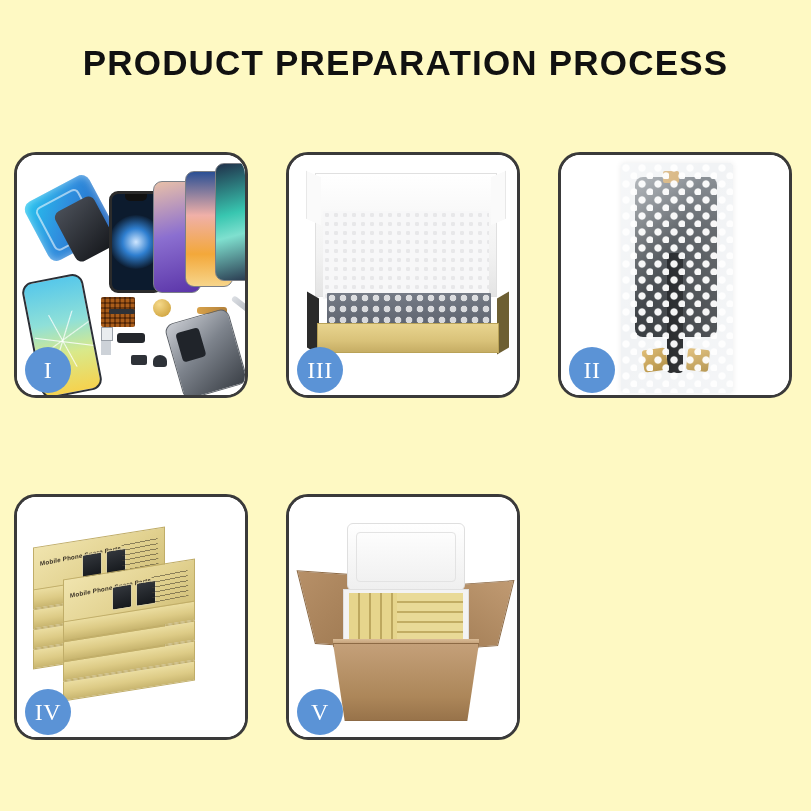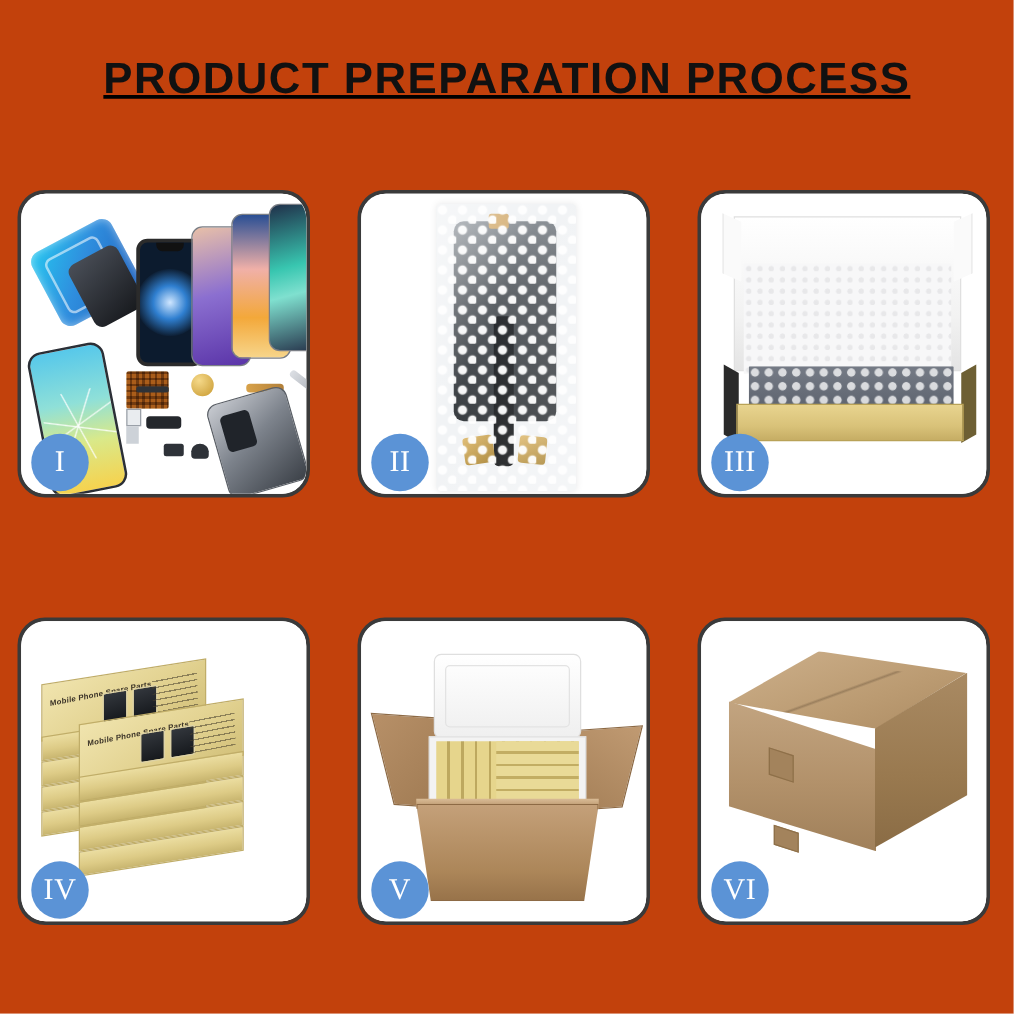--- a/index.html
+++ b/index.html
@@ -2,21 +2,21 @@
 <html><head>
 <meta charset="utf-8">
 <style>
   * { box-sizing: border-box; margin: 0; padding: 0; }
   html, body {
     width: 811px; height: 811px;
     background: #ffffff;
     font-family: "Liberation Sans", sans-serif;
     overflow: hidden;
   }
-  .page { position: relative; width: 811px; height: 811px; background: #c2410c; text-decoration: underline; }
+  .page { position: relative; width: 811px; height: 811px; background: #fef9c3; }
 
   
   .header { width: 100%; padding-top: 44px; text-align: center; }
   .title {
     font-family: "Liberation Sans", sans-serif;
     font-size: 35px; font-weight: 700; letter-spacing: 1.2px;
     color: #111; line-height: 1.1;
   }
   .subtitle {
     margin-top: 12px;
@@ -378,47 +378,47 @@
           </div>
           <div class="backplate"></div>
           <div class="tweezer"></div>
         </div>
       </div>
       <div class="badge">I</div>
     </div>
 
     <div class="panel">
       <div class="panel-inner">
+        <div class="p3">
+          <div class="box3-lid"></div>
+          <div class="box3-foam"></div>
+          <div class="box3-wrap"></div>
+          <div class="box3-side-l"></div>
+          <div class="box3-side-r"></div>
+          <div class="box3-front"></div>
+        </div>
+      </div>
+      <div class="badge">III</div>
+    </div>
+
+    <div class="panel">
+      <div class="panel-inner">
         <div class="p2">
           <div class="bubblebag">
             <div class="screen"></div>
             <div class="cable"></div>
             <div class="conn-l"></div>
             <div class="conn-r"></div>
             <div class="tape"></div>
             <div class="bubbles"></div>
             <div class="bubbles-sheen"></div>
           </div>
         </div>
       </div>
       <div class="badge">II</div>
-    </div>
-
-    <div class="panel">
-      <div class="panel-inner">
-        <div class="p3">
-          <div class="box3-lid"></div>
-          <div class="box3-foam"></div>
-          <div class="box3-wrap"></div>
-          <div class="box3-side-l"></div>
-          <div class="box3-side-r"></div>
-          <div class="box3-front"></div>
-        </div>
-      </div>
-      <div class="badge">III</div>
     </div>
 
     <div class="panel">
       <div class="panel-inner">
         <div class="p4">
 
           <div class="stackA" style="left:16px; top:40px;">
             <div class="bxtop" style="left:0; top:0;">
               <div class="bxlabel">Mobile Phone Spare Parts</div>
               <div class="bximg" style="left:48px;"></div>
@@ -458,28 +458,15 @@
           <div class="v-inner"></div>
           <div class="v-boxes"></div>
           <div class="v-boxes2"></div>
           <div class="v-rim"></div>
           <div class="v-body"></div>
         </div>
       </div>
       <div class="badge">V</div>
     </div>
 
-    <div class="panel">
-      <div class="panel-inner">
-        <div class="p6">
-          <div class="c-top"></div>
-          <div class="c-top-seam"></div>
-          <div class="c-left"></div>
-          <div class="c-right"></div>
-          <div class="c-tape1"></div>
-          <div class="c-tape2"></div>
-        </div>
-      </div>
-      <div class="badge">VI</div>
-    </div>
 
   </div>
 </div>
 
 </body></html>

